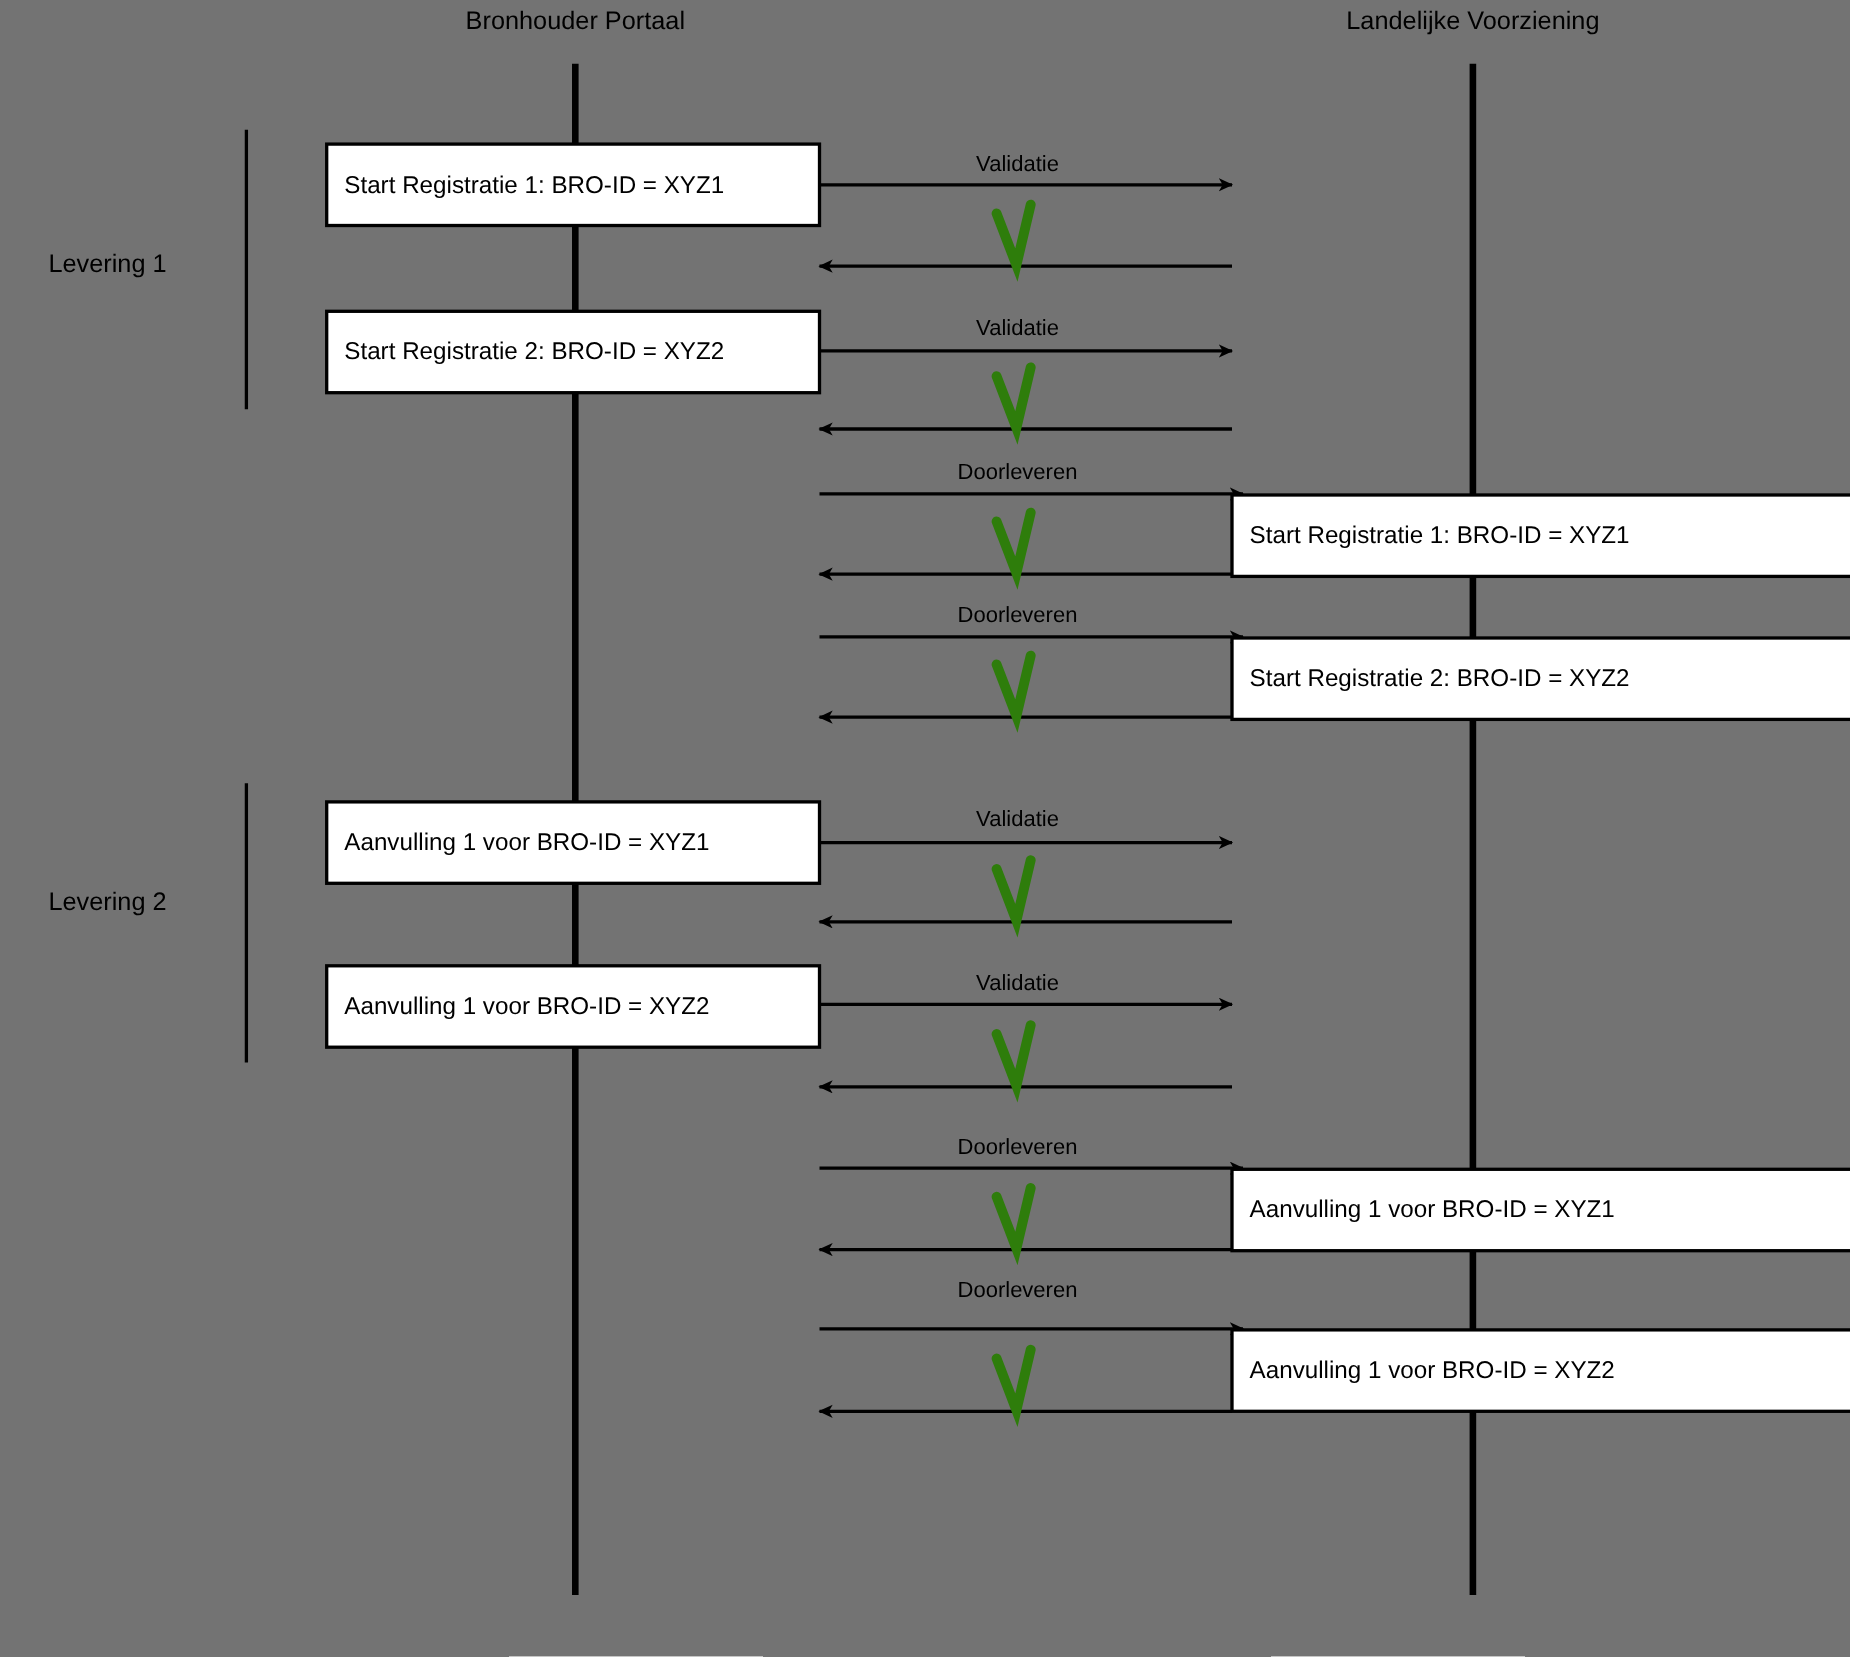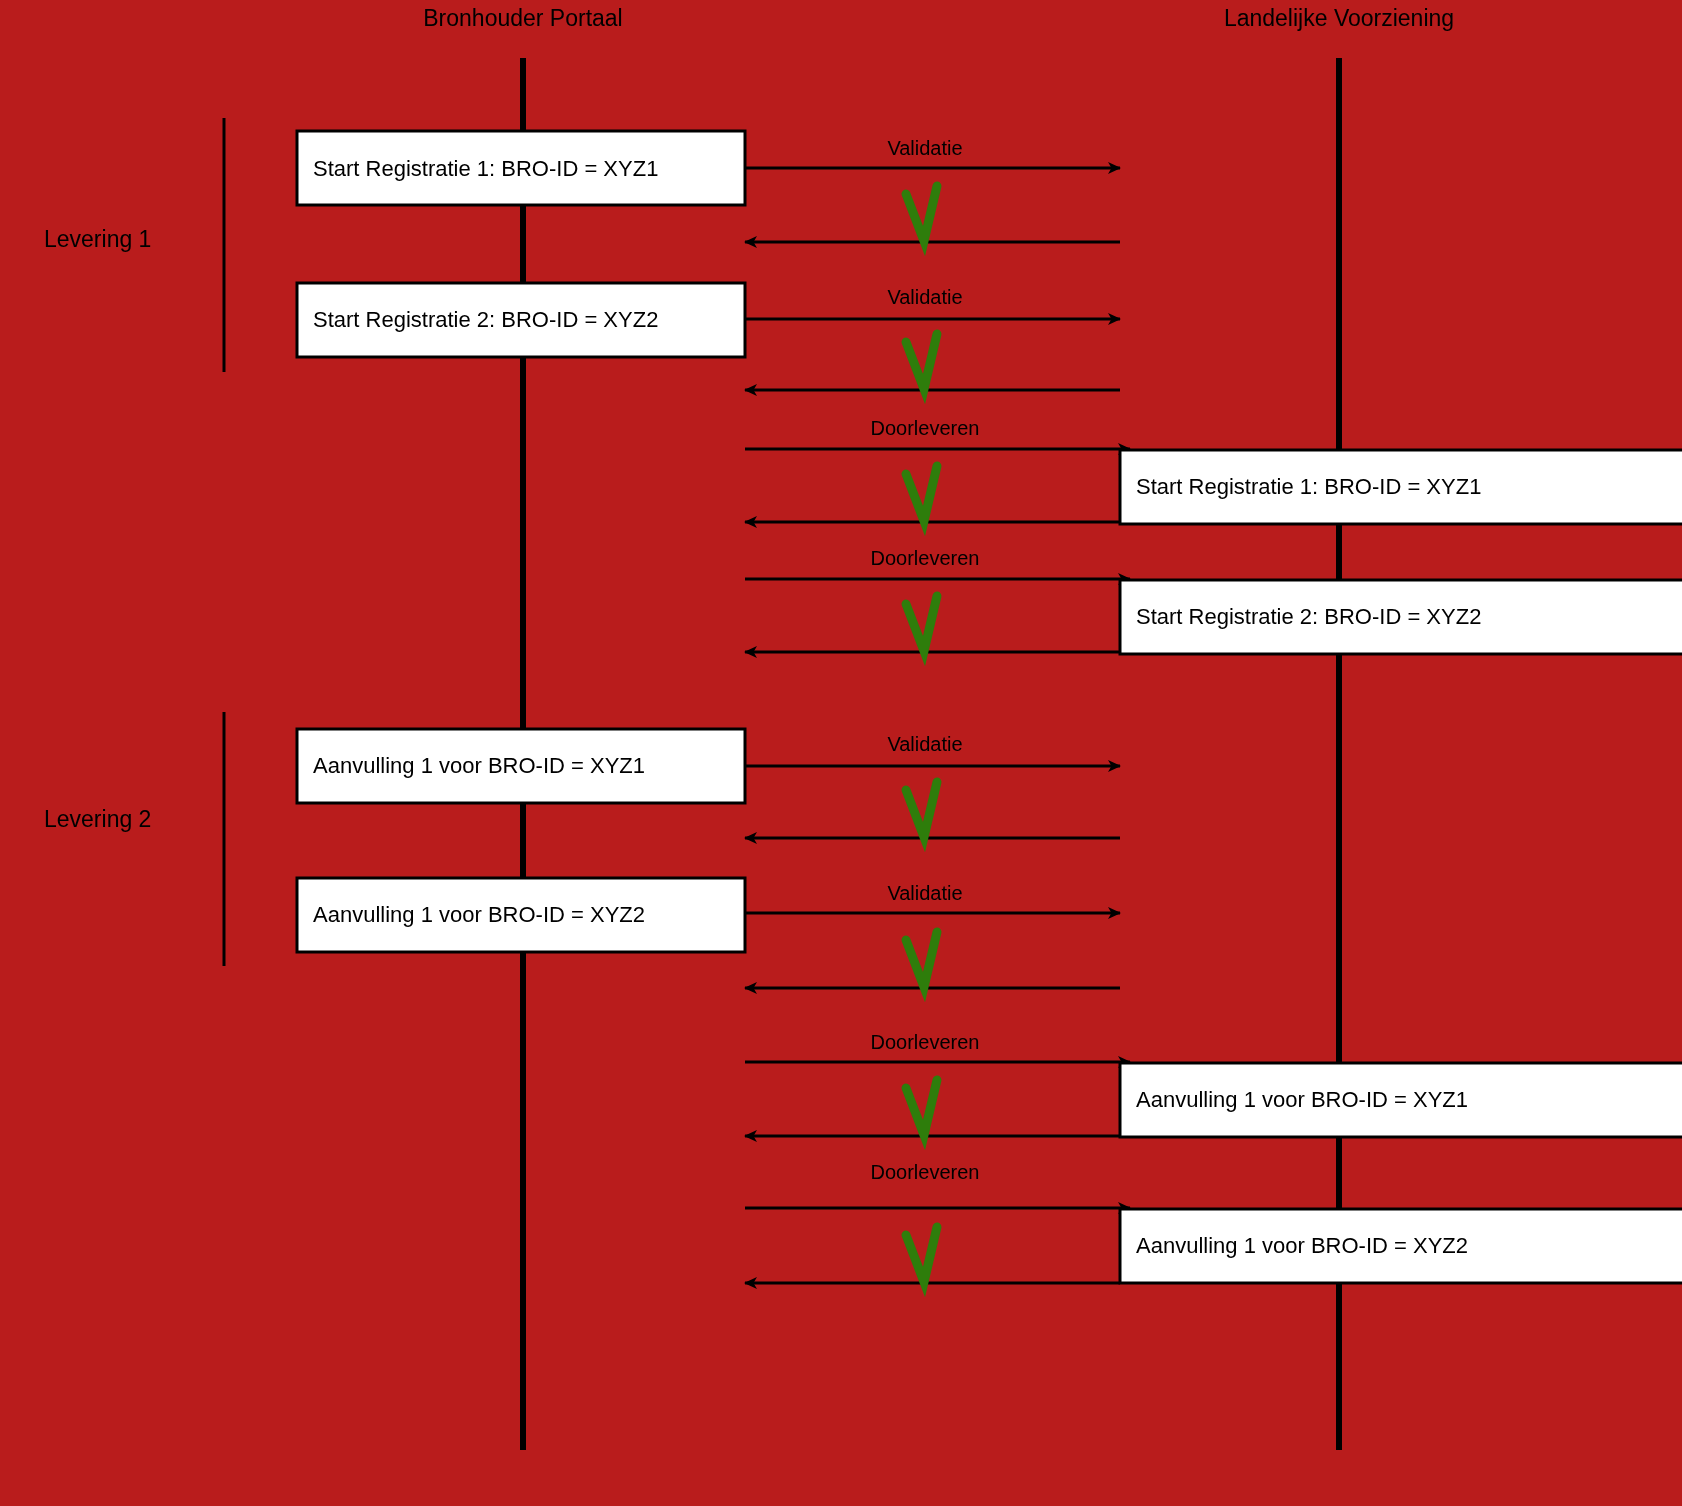--- a/index.html
+++ b/index.html
@@ -4,21 +4,21 @@
 <style>
   html, body {
     margin: 0;
     padding: 0;
     background: #ffffff;
   }
   #diagram-root {
     position: relative;
     width: 1682px;
     height: 1506px;
-    background: #b91c1c;
+    background: #737373;
     font-family: "Liberation Sans", sans-serif;
     overflow: hidden;
   }
   svg#seq-svg {
     position: absolute;
     top: 0;
     left: 0;
     width: 1682px;
     height: 1506px;
     display: block;

